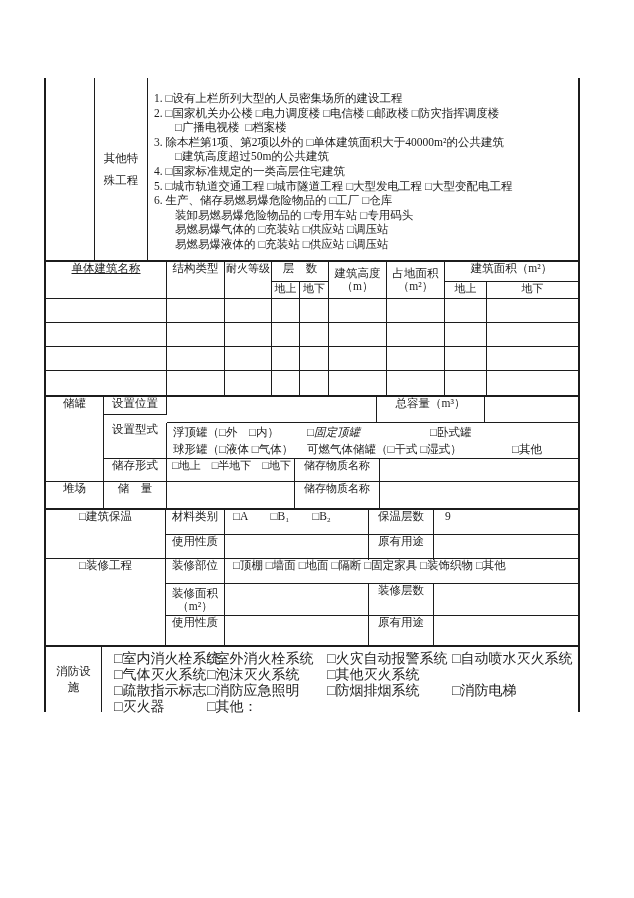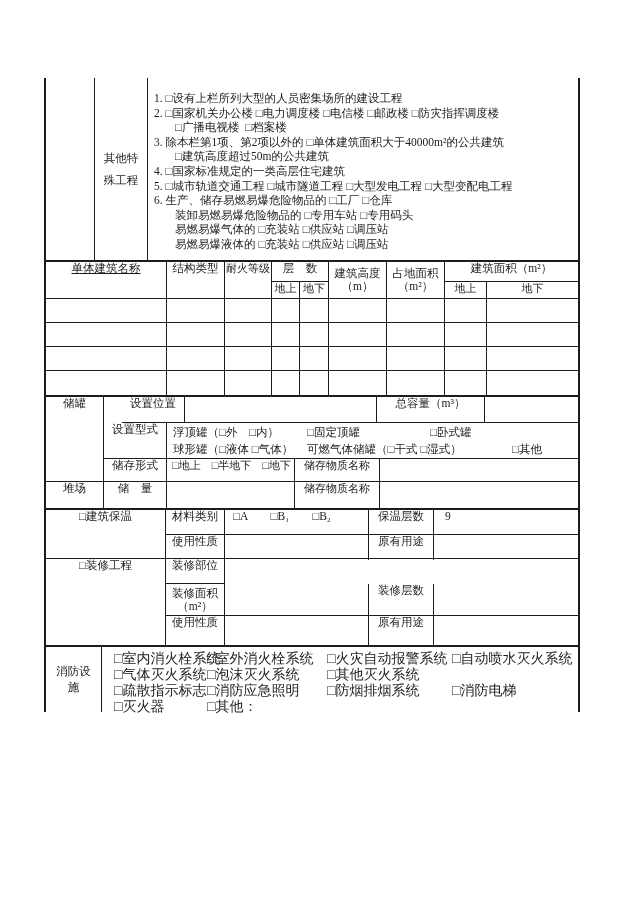--- a/index.html
+++ b/index.html
@@ -111,29 +111,29 @@
         <div class="gc"></div>
         <div class="gc"></div>
         <div class="gc"></div>
         <div class="gc"></div>
         <div class="gc"></div>
       </div>
   </div>
 
   <div class="sec" id="secC" style="left:44px;top:395px;width:536px;height:113px;border-top:2px solid #1c1c1c;">
     <div class="cell br bb center" style="left:0;top:0;width:58px;height:85px;" data-bind="tank.section_label">储罐</div>
-    <div class="cell br bb center" style="left:76px;top:0;width:63px;height:26px;" data-bind="tank.location_label">设置位置</div>
+    <div class="cell br bb center" style="left:58px;top:0;width:63px;height:18px;" data-bind="tank.location_label">设置位置</div>
     <div class="cell br bb padl" style="left:121px;top:0;width:210px;height:26px;" data-bind="tank.location_value"></div>
     <div class="cell br bb center" style="left:331px;top:0;width:108px;height:26px;" data-bind="tank.capacity_label">总容量（m³）</div>
     <div class="cell bb padl" style="left:439px;top:0;right:0;height:26px;" data-bind="tank.capacity_value"></div>
     <div class="cell br bb center" style="left:58px;top:26px;width:63px;height:36px;" data-bind="tank.type_label">设置型式</div>
     <div class="cell bb col" style="left:121px;top:26px;right:0;height:36px;align-items:flex-start;padding-left:6px;">
       <div class="tline">
         <span style="width:134px;" data-bind="tank.type_line1.0">浮顶罐（□外　□内）</span>
-        <span style="width:123px;" data-bind="tank.type_line1.1">□固定顶罐</span>
+        <span style="width:123px;font-style:italic;" data-bind="tank.type_line1.1">□固定顶罐</span>
         <span data-bind="tank.type_line1.2">□卧式罐</span>
       </div>
       <div class="tline">
         <span style="width:134px;" data-bind="tank.type_line2.0">球形罐（□液体 □气体）</span>
         <span style="width:205px;" data-bind="tank.type_line2.1">可燃气体储罐（□干式 □湿式）</span>
         <span data-bind="tank.type_line2.2">□其他</span>
       </div>
     </div>
     <div class="cell br bb center" style="left:58px;top:62px;width:63px;height:23px;" data-bind="tank.form_label">储存形式</div>
     <div class="cell br bb small" style="left:121px;top:62px;width:128px;height:23px;padding-left:5px;" data-bind="tank.form_options">□地上　□半地下　□地下</div>
@@ -154,20 +154,21 @@
     <div class="cell bb" style="left:388px;top:0;right:0;height:25px;padding-left:11px;" data-bind="insulation.layers_value">9</div>
     <div class="cell br center" style="left:120px;top:25px;width:59px;height:25px;" data-bind="insulation.use_label">使用性质</div>
     <div class="cell br padl" style="left:179px;top:25px;width:144px;height:25px;" data-bind="insulation.use_value"></div>
     <div class="cell br center" style="left:323px;top:25px;width:65px;height:25px;" data-bind="insulation.original_use_label">原有用途</div>
     <div class="cell padl" style="left:388px;top:25px;right:0;height:25px;" data-bind="insulation.original_use_value"></div>
   </div>
 
   <div class="sec" id="secE" style="left:44px;top:558px;width:536px;height:87px;border-top:1px solid #1c1c1c;">
     <div class="cell br center" style="left:0;top:0;width:120px;height:100%;" data-bind="decoration.checkbox_label">□装修工程</div>
     <div class="cell br bb center" style="left:120px;top:0;width:59px;height:25px;" data-bind="decoration.part_label">装修部位</div>
+    <div class="cell bb padl" style="left:179px;top:0;right:0;height:25px;" data-bind="decoration.part_options">□顶棚 □墙面 □地面 □隔断 □固定家具 □装饰织物 □其他</div>
     <div class="cell br bb center col" style="left:120px;top:25px;width:59px;height:32px;">
       <span data-bind="decoration.area_label_1">装修面积</span>
       <span data-bind="decoration.area_label_2">（m²）</span>
     </div>
     <div class="cell br bb padl" style="left:179px;top:25px;width:144px;height:32px;" data-bind="decoration.area_value"></div>
     <div class="cell br bb center" style="left:323px;top:25px;width:65px;height:32px;" data-bind="decoration.layers_label">装修层数</div>
     <div class="cell bb padl" style="left:388px;top:25px;right:0;height:32px;" data-bind="decoration.layers_value"></div>
     <div class="cell br center" style="left:120px;top:57px;width:59px;height:30px;" data-bind="decoration.use_label">使用性质</div>
     <div class="cell br padl" style="left:179px;top:57px;width:144px;height:30px;" data-bind="decoration.use_value"></div>
     <div class="cell br center" style="left:323px;top:57px;width:65px;height:30px;" data-bind="decoration.original_use_label">原有用途</div>

